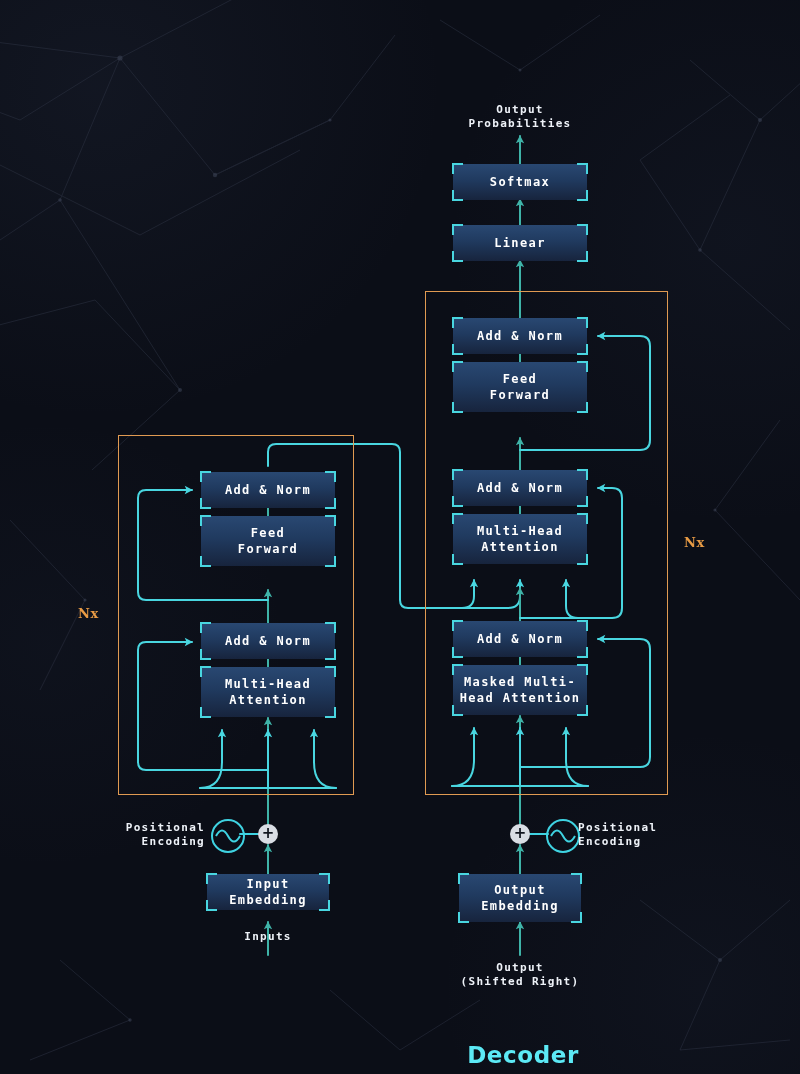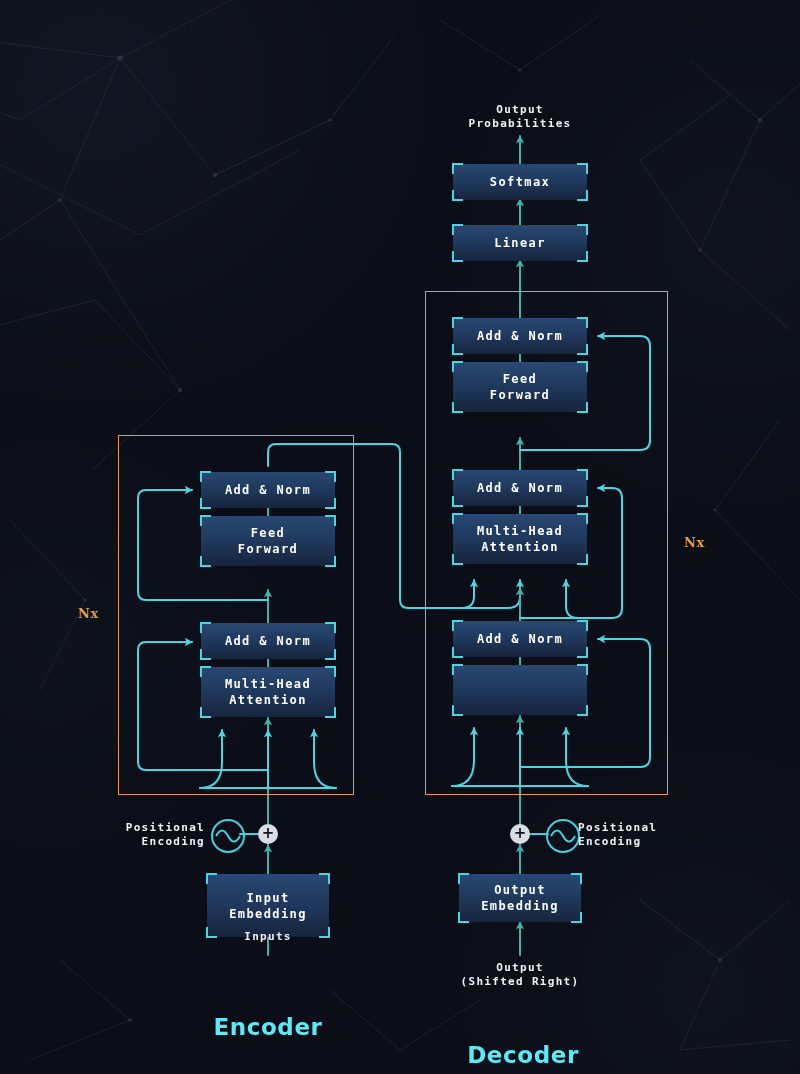--- a/index.html
+++ b/index.html
@@ -353,20 +353,22 @@
     <span class="corner c-bl"></span>
     <span class="corner c-br"></span>
     <span>Add &amp; Norm</span>
   </div>
 
   <div class="node" style="left:453px; top:665px; width:134px; height:50px; white-space:pre-line;">
     <span class="corner c-tl"></span>
     <span class="corner c-tr"></span>
     <span class="corner c-bl"></span>
     <span class="corner c-br"></span>
+    <span>Masked Multi-
+Head Attention</span>
   </div>
 
   <div class="node" style="left:201px; top:472px; width:134px; height:36px;">
     <span class="corner c-tl"></span>
     <span class="corner c-tr"></span>
     <span class="corner c-bl"></span>
     <span class="corner c-br"></span>
     <span>Add &amp; Norm</span>
   </div>
 
@@ -400,21 +402,21 @@
 Encoding</div>
 
   <div class="sine-badge" style="left:211px; top:819px;">
     <svg width="34" height="34" viewBox="0 0 34 34" xmlns="http://www.w3.org/2000/svg">
       <path d="M5 17 Q11 6 17 17 Q23 28 29 17" stroke="#3fd3e2" stroke-width="2" fill="none"></path>
     </svg>
   </div>
 
   <div class="plus-badge" style="left:258px; top:824px;">+</div>
 
-  <div class="node" style="left:207px; top:874px; width:122px; height:63px; white-space:pre-line;align-items:center;">
+  <div class="node" style="left:207px; top:874px; width:122px; height:36px; white-space:pre-line;align-items:center;">
     <span class="corner c-tl"></span>
     <span class="corner c-tr"></span>
     <span class="corner c-bl"></span>
     <span class="corner c-br"></span>
     <span>Input
 Embedding</span>
   </div>
 
   <div class="caption" style="left:188px; top:930px; width:160px;">Inputs</div>
 
@@ -434,16 +436,15 @@
     <span class="corner c-tr"></span>
     <span class="corner c-bl"></span>
     <span class="corner c-br"></span>
     <span>Output
 Embedding</span>
   </div>
 
   <div class="caption" style="left:420px; top:961px; width:200px;">Output
 (Shifted Right)</div>
 
-  <div class="section-label" style="left:168px; top:1014px; width:200px;">Encoder</div>
   <div class="section-label" style="left:423px; top:1014px; width:200px;margin-top:28px;">Decoder</div>
 
 </div>
 
 </body></html>

